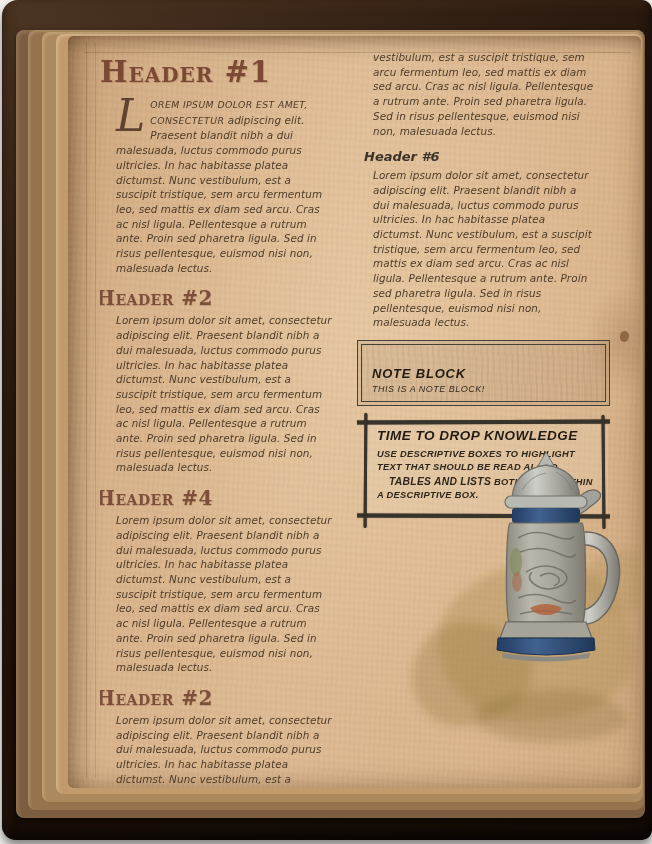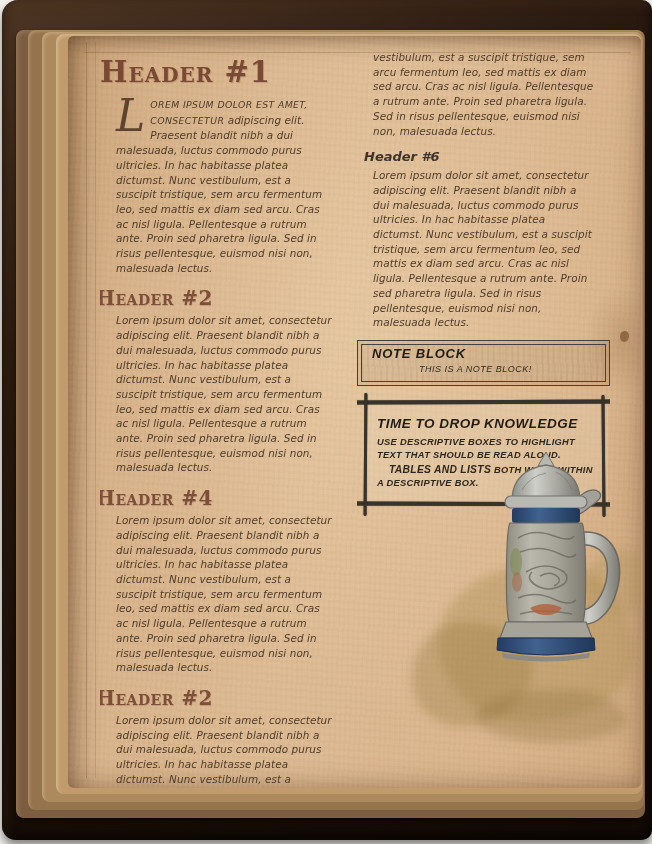--- a/index.html
+++ b/index.html
@@ -35,28 +35,28 @@
   .h2{font-family:"DejaVu Serif",serif;font-variant:small-caps;font-weight:700;font-size:20px;line-height:1;
     color:#774733;letter-spacing:.5px;margin:13px 0 5px -4px;text-shadow:.5px .5px 0 rgba(116,66,46,.25);opacity:.93;}
   .h6{font-family:"DejaVu Sans",sans-serif;font-style:italic;font-weight:700;font-size:13px;
     color:#3c332a;margin:11px 7px 4px;}
   p.body{font-style:italic;font-size:10.4px;line-height:14.7px;color:#4e3b28;margin:0 16px 2px;letter-spacing:.1px;}
   .dropcap{float:left;font-family:"DejaVu Serif",serif;font-size:44px;line-height:34px;color:#5d4330;
     margin:2px 5px 0 0;font-weight:400;}
   .lead{text-transform:uppercase;font-size:9.3px;letter-spacing:.4px;text-align:center;}
 
   .note{border:1.6px solid #46413a;padding:3px;background:rgba(60,45,25,.07);margin:10px 0 0;}
-  .note-inner{border:1.2px solid #46413a;padding:1px 10px 7px;
+  .note-inner{border:1.2px solid #46413a;padding:21px 10px 7px;
     background:repeating-linear-gradient(88deg,rgba(70,60,40,.05) 0 2px,rgba(0,0,0,0) 2px 6px);}
   .note-title{font-family:"Liberation Sans",sans-serif;font-weight:700;font-style:italic;font-size:13px;
     text-transform:uppercase;letter-spacing:.8px;color:#221c14;}
   .note-text{font-family:"Liberation Sans",sans-serif;font-style:italic;font-size:9px;
-    text-transform:uppercase;letter-spacing:.5px;color:#332b20;margin-top:3px;margin-left:47px;}
+    text-transform:uppercase;letter-spacing:.5px;color:#332b20;margin-top:3px;}
 
-  .kb{position:relative;margin:18px 2px 0 6px;padding:12px 14px 12px 14px;
+  .kb{position:relative;margin:18px 2px 0 6px;padding:4px 14px 12px 14px;
     background:rgba(235,220,190,.25);}
   .kb-stroke{position:absolute;background:#38332b;border-radius:2px;box-shadow:0 0 1px rgba(30,25,18,.8);}
   .kb-top{left:-18px;right:-42px;top:-4px;height:3.6px;transform:rotate(-.25deg);}
   .kb-bottom{left:-22px;right:-36px;bottom:-3px;height:3.6px;transform:rotate(.2deg);}
   .kb-left{left:1px;top:-11px;bottom:-13px;width:3.4px;transform:rotate(.4deg);}
   .kb-right{right:3px;top:-9px;bottom:-14px;width:3.4px;transform:rotate(-.5deg);}
   .kb-title{font-family:"Liberation Sans",sans-serif;font-weight:700;font-style:italic;font-size:13.5px;
     text-transform:uppercase;letter-spacing:.5px;color:#221c14;margin:0 0 5px;}
   .kb-text{font-family:"Liberation Sans",sans-serif;font-weight:600;font-style:italic;font-size:9.3px;
     line-height:13.5px;text-transform:uppercase;letter-spacing:.3px;color:#2d261d;}

